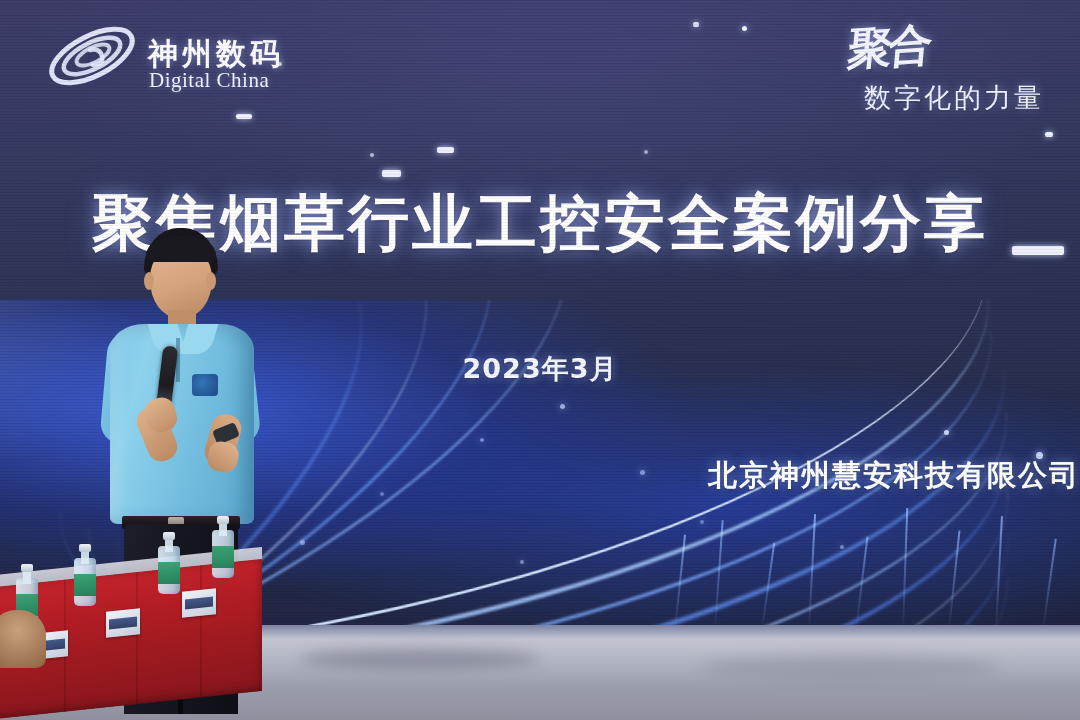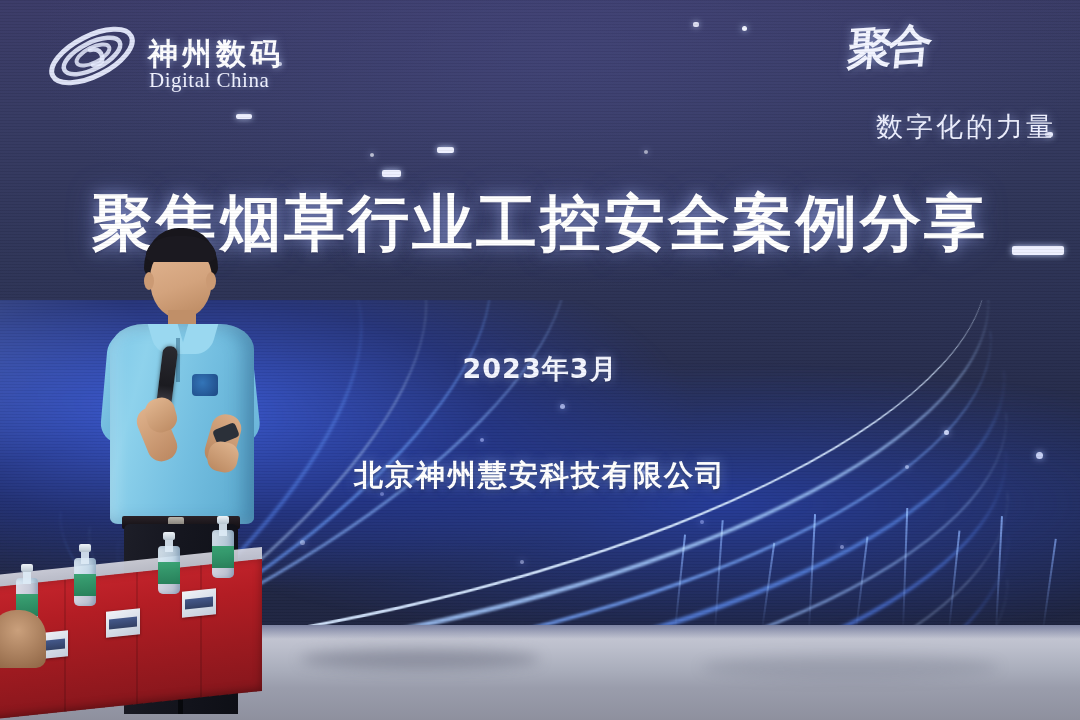--- a/index.html
+++ b/index.html
@@ -72,21 +72,21 @@
     text-shadow:0 0 14px rgba(180,195,255,.55), 0 0 30px rgba(120,140,235,.40), 0 2px 3px rgba(20,20,50,.55);
     white-space:nowrap;
   }
   .slide-date{
     position:absolute; left:0; top:351px; width:1080px; text-align:center;
     font-size:27px; font-weight:bold; color:#f4f6ff; letter-spacing:1px;
     font-family:"DejaVu Sans","Liberation Sans",sans-serif;
     text-shadow:0 0 10px rgba(170,190,255,.55), 0 1px 3px rgba(15,18,45,.6);
   }
   .slide-company{
-    position:absolute; left:0; top:456px; width:1080px; text-align:center;
+    position:absolute; left:0; top:456px; width:1080px; text-align:right;
     font-size:29px; font-weight:bold; color:#ffffff; letter-spacing:2px;
     font-family:"DejaVu Sans","Liberation Sans",sans-serif;
     text-shadow:0 0 12px rgba(160,190,255,.60), 0 2px 4px rgba(10,20,60,.65);
   }
 
   
   .dc-logo{position:absolute; left:44px; top:16px; width:250px; height:80px;}
   .dc-mark{position:absolute; left:0; top:2px; width:96px; height:76px;}
   .dc-cn{
     position:absolute; left:104px; top:18px;
@@ -105,26 +105,25 @@
   .ev-logo{position:absolute; right:20px; top:18px; width:260px; height:100px;}
   .ev-cal{
     position:absolute; right:132px; top:0;
     font-size:44px; font-weight:bold; color:#f2f4ff;
     font-family:"DejaVu Serif","Liberation Serif",serif;
     letter-spacing:-4px; transform:skewX(-9deg) rotate(-4deg);
     text-shadow:0 0 10px rgba(185,200,255,.6), 1px 2px 3px rgba(20,25,60,.5);
     white-space:nowrap;
   }
   .ev-sub{
-    position:absolute; right:4px; top:62px;
+    position:absolute; right:16px; top:62px;
     font-size:27px; color:#eef0ff; letter-spacing:3px;
     font-family:Liberation Mono, monospace;
     text-shadow:0 0 9px rgba(175,195,255,.55), 0 1px 2px rgba(15,20,55,.5);
     white-space:nowrap;
-    margin-top:29px;
   }
 
   
   .speaker{position:absolute; left:96px; top:228px; width:170px; height:400px;}
   .sp-hair{position:absolute; left:48px; top:0; width:74px; height:52px;
            background:#18161c; border-radius:40px 40px 18px 18px / 46px 46px 14px 14px;}
   .sp-head{position:absolute; left:54px; top:16px; width:62px; height:74px;
            background:linear-gradient(160deg,#e3b692 0%, #d3a37d 55%, #b9875f 100%);
            border-radius:30px 30px 28px 28px / 34px 34px 38px 38px;}
   .sp-ear{position:absolute; top:44px; width:10px; height:18px; background:#cb9a74; border-radius:50%;}

